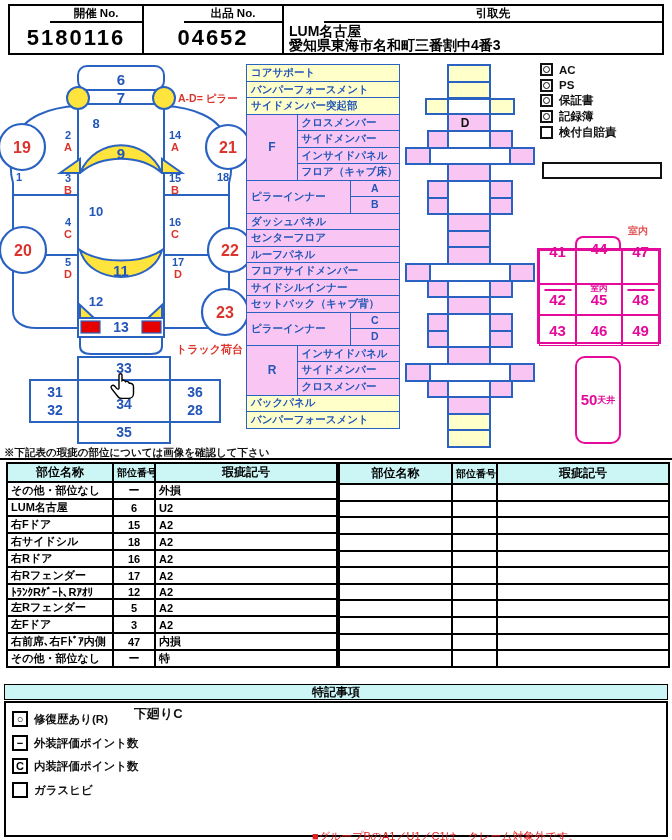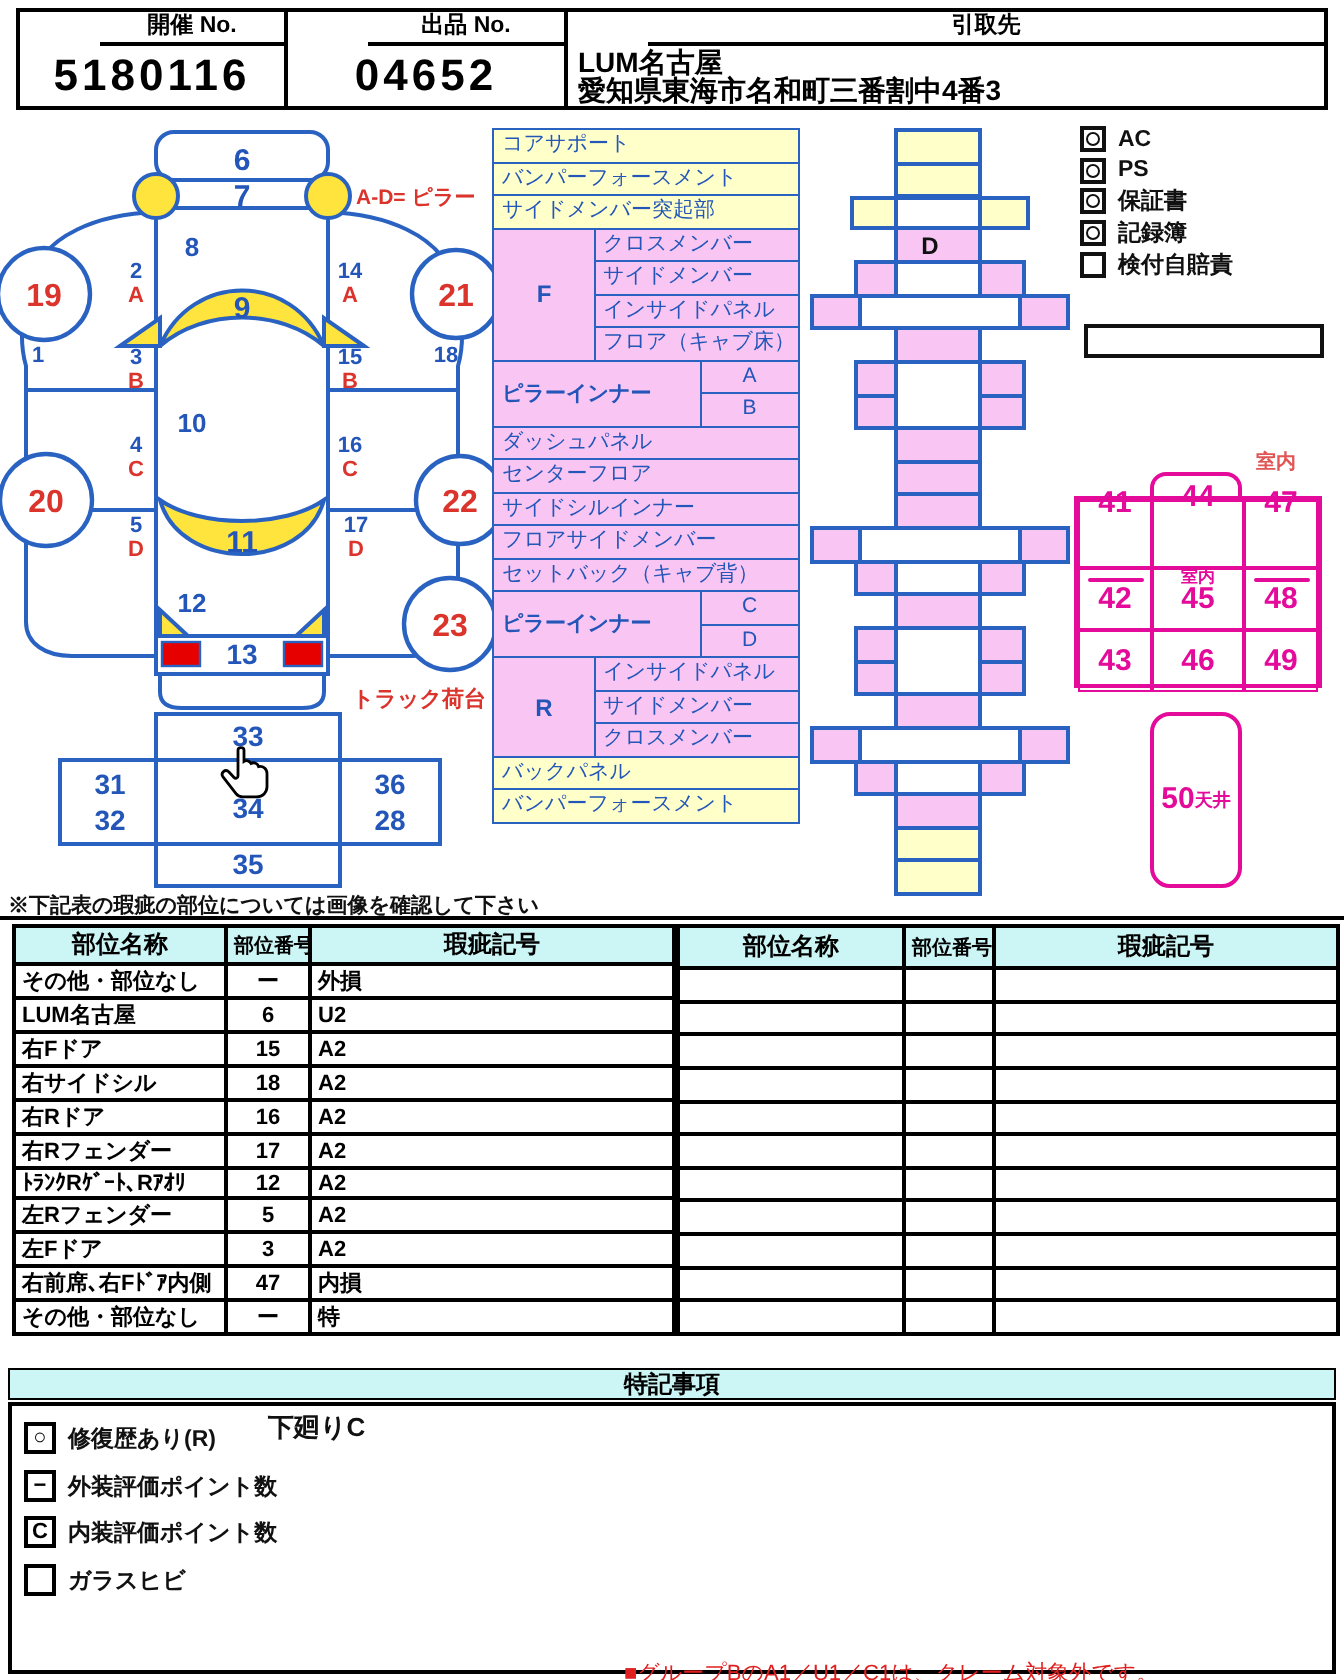--- a/index.html
+++ b/index.html
@@ -11,21 +11,21 @@
   #hdr{left:8px;top:4px;width:656px;height:51px;border:2px solid #000;display:flex;}
   .hcol{display:flex;flex-direction:column;box-sizing:border-box;}
   .hcol+.hcol{border-left:2px solid #000;}
   .hlab{height:15px;border-bottom:2px solid #000;text-align:center;font-size:11.5px;font-weight:bold;line-height:15px;margin-left:40px;}
   .hval{flex:1;display:flex;align-items:center;justify-content:center;font-size:22px;font-weight:bold;letter-spacing:2px;}
   .hval.addr{flex-direction:column;align-items:flex-start;justify-content:center;font-size:14px;letter-spacing:0;padding-left:5px;line-height:14px;}
 
   
   #parts{left:246px;top:64px;width:154px;}
   .prow{height:18px;box-sizing:border-box;border:1.5px solid #2a62c2;background:#f9c6f3;color:#2356b8;
-        font-weight:normal;font-size:10.5px;line-height:15px;padding-left:4px;white-space:nowrap;overflow:hidden;}
+        font-weight:bold;font-size:10.5px;line-height:15px;padding-left:4px;white-space:nowrap;overflow:hidden;}
   .prow.yl{background:#ffffca;}
   .prow+.prow,.prow+.pflex,.pflex+.prow,.pflex+.pflex{margin-top:-1.5px;}
   .pflex{display:flex;}
   .pcell{box-sizing:border-box;border:1.5px solid #2a62c2;background:#f9c6f3;color:#2356b8;font-weight:bold;font-size:10.5px;}
   .pgl{width:52px;display:flex;align-items:center;justify-content:center;font-size:12px;}
   .pgr{margin-left:-1.5px;flex:1;}
   .pgr .prow{width:100%;}
   .pmain{width:105px;display:flex;align-items:center;padding-left:4px;white-space:nowrap;overflow:hidden;}
   .psub{margin-left:-1.5px;flex:1;}
   .psub .prow{text-align:center;padding-left:0;}
@@ -208,22 +208,23 @@
     </div>
     <div class="pflex">
       <div class="pcell pmain" style="height:34.5px">ピラーインナー</div>
       <div class="psub">
         <div class="prow">A</div>
         <div class="prow">B</div>
       </div>
     </div>
     <div class="prow">ダッシュパネル</div>
     <div class="prow">センターフロア</div>
+    <div class="prow">ルーフパネル</div>
+    <div class="prow">フロアサイドメンバー</div>
     <div class="prow">サイドシルインナー</div>
-    <div class="prow">フロアサイドメンバー</div>
     <div class="prow">セットバック（キャブ背）</div>
     <div class="pflex">
       <div class="pcell pmain" style="height:34.5px">ピラーインナー</div>
       <div class="psub">
         <div class="prow">C</div>
         <div class="prow">D</div>
       </div>
     </div>
     <div class="pflex">
       <div class="pcell pgl" style="height:51px">R</div>

